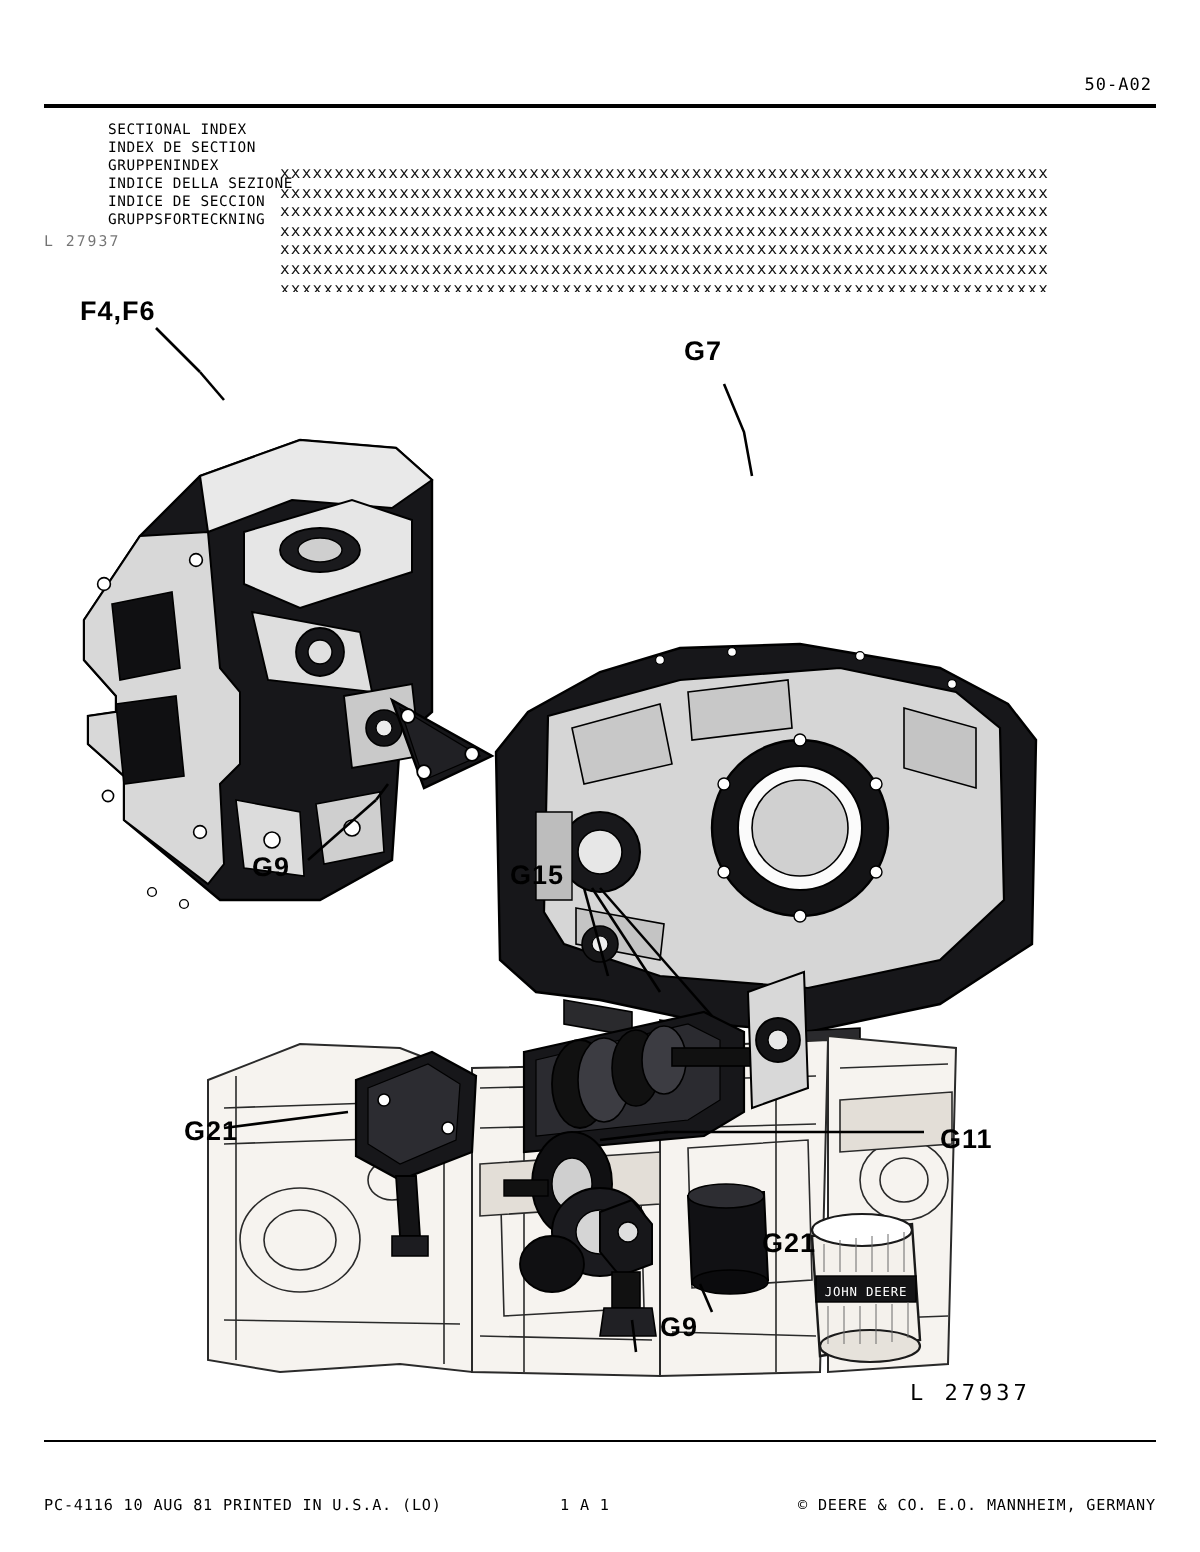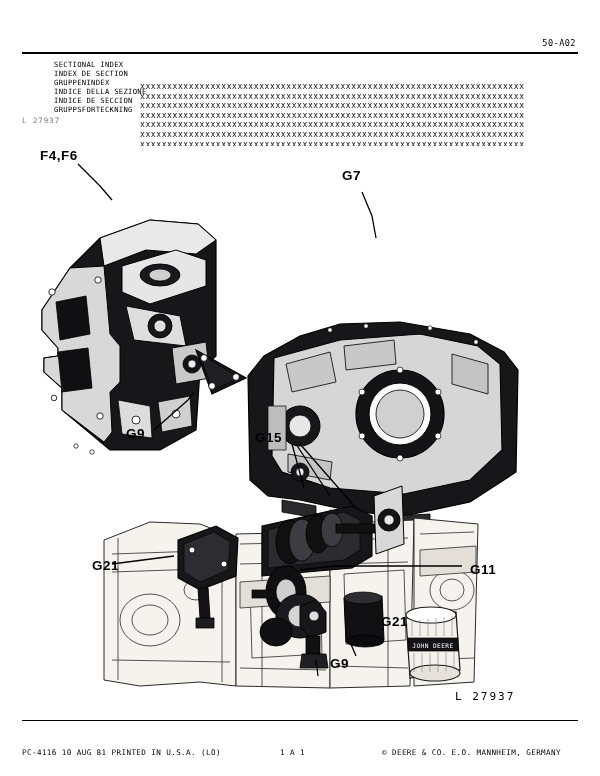--- a/index.html
+++ b/index.html
@@ -119,21 +119,21 @@
     top: 726px;
     width: 556px;
     height: 14px;
     font-family: "DejaVu Sans Mono", monospace;
     font-size: 7.6px;
     letter-spacing: 0.4px;
     margin-top: 22px;
   }
   .footer .f-left { position: absolute; left: 0; top: 0; }
   .footer .f-mid { position: absolute; left: 258px; top: 0; }
-  .footer .f-right { position: absolute; right: 17px; top: 0; }
+  .footer .f-right { position: absolute; right: 0; top: 0; }
 </style>
 </head>
 <body>
 
 <div class="page">
 
   <div class="doc-code">50-A02</div>
   <div class="rule rule-top"></div>
 
   <div class="index-box">

